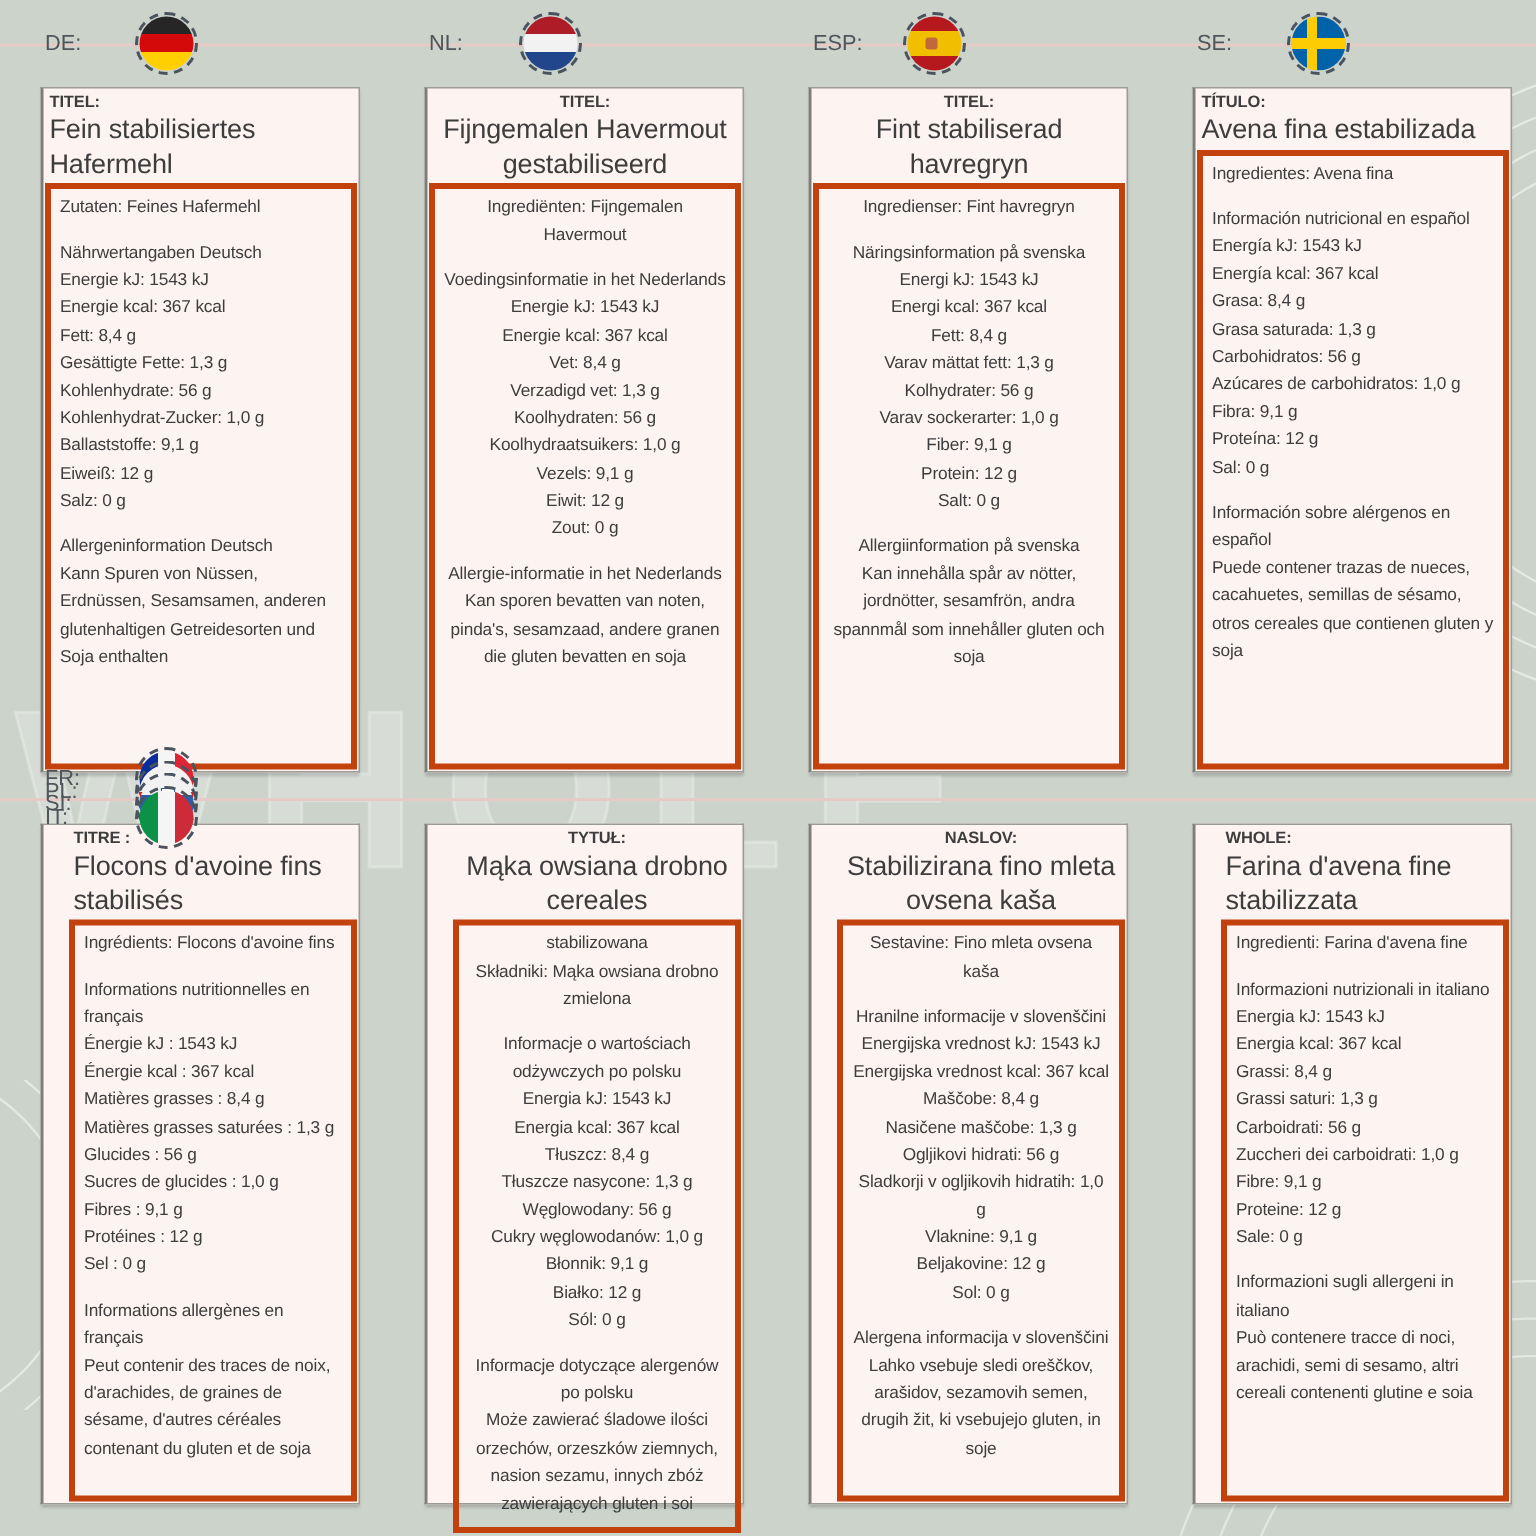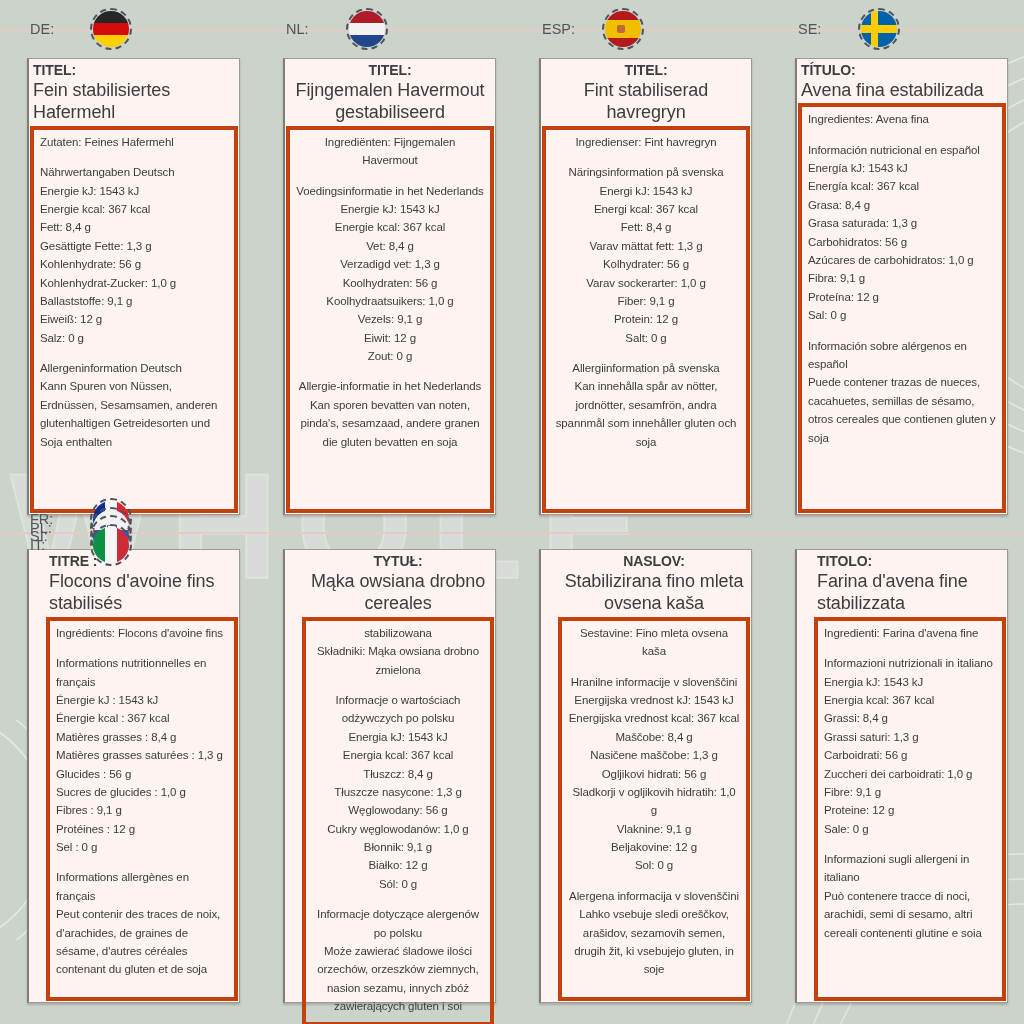--- a/index.html
+++ b/index.html
@@ -59,21 +59,21 @@
   .cards-bottom .card { height:454px;padding-left:16px; }
   .card {
     width:213px; margin-left:27px; margin-right:16px; box-sizing:border-box;
     background:#fdf3f0;
     border:1px solid #9b9b93; border-left:2px solid #7e7e78;
     box-shadow:0 2px 2px rgba(0,0,0,0.18);
     display:flex; flex-direction:column;
     font-size:11.5px; line-height:1.6; letter-spacing:-0.1px;
   }
   .card-head { padding:3px 4px 2px 4px; }
-  .title-label { font-size:14px; font-weight:bold; line-height:1.2; }
+  .title-label { font-size:11px; font-weight:bold; line-height:1.2; }
   .title-text { font-size:18px; line-height:1.25; }
   .card-body {
     flex:1; margin:0 1px 1px 1px; padding:3px 6px 6px 6px;
     border:4px solid #c2410c;
   }
   .card-body p { margin:0; white-space:pre-line; }
   .block { margin-top:12px !important; }
   .text-left   { text-align:left; }
   .text-center { text-align:center; }
   .text-right  { text-align:left; }
@@ -320,21 +320,21 @@
 Vlaknine: 9,1 g
 Beljakovine: 12 g
 Sol: 0 g</p>
         <p class="block">Alergena informacija v slovenščini
 Lahko vsebuje sledi oreščkov, arašidov, sezamovih semen, drugih žit, ki vsebujejo gluten, in soje</p>
       </div>
     </article>
 
     <article class="card text-right">
       <header class="card-head">
-        <div class="title-label">TITOLO:</div>
+        <div class="title-label">WHOLE:</div>
         <div class="title-text">Farina d'avena fine stabilizzata</div>
       </header>
       <div class="card-body">
         <p>Ingredienti: Farina d'avena fine</p>
         <p class="block">Informazioni nutrizionali in italiano
 Energia kJ: 1543 kJ
 Energia kcal: 367 kcal
 Grassi: 8,4 g
 Grassi saturi: 1,3 g
 Carboidrati: 56 g

